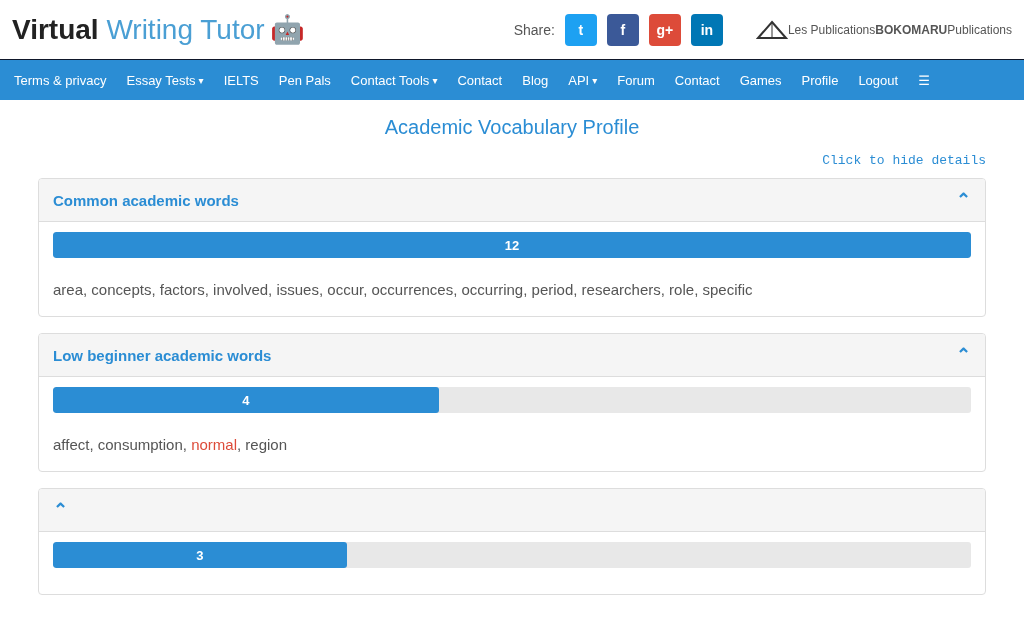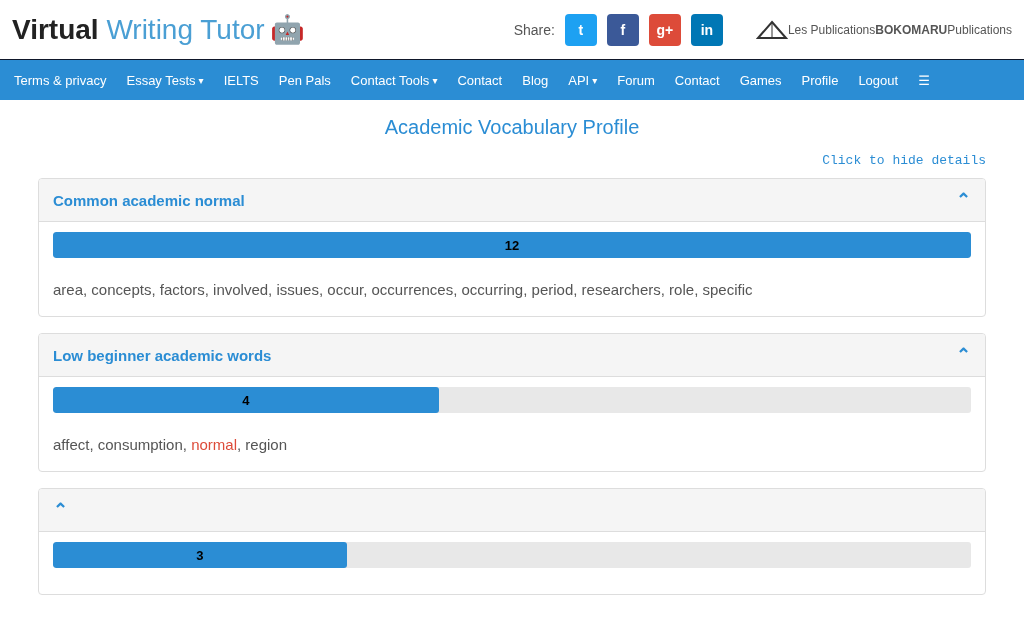--- a/index.html
+++ b/index.html
@@ -150,21 +150,21 @@
       margin-bottom: 12px;
       overflow: hidden;
     }
     .progress-bar-fill {
       background: #2b8dd4;
       height: 100%;
       border-radius: 3px;
       display: flex;
       align-items: center;
       justify-content: center;
-      color: #000000;
+      color: #ffffff;
       font-weight: bold;
       font-size: 13px;
     }
     .word-list {
       color: #555;
       font-size: 15px;
       line-height: 1.6;
       padding: 8px 0 0;
     }
     .word-highlight {
@@ -251,21 +251,21 @@
 
 <div id="main-content">
   <h2 id="page-title">Academic Vocabulary Profile</h2>
 
   <div id="hide-details-link">
     <a>Click to hide details</a>
   </div>
 
   <div class="vocab-section">
     <div class="section-header">
-      <span class="section-title">Common academic normal</span>
+      <span class="section-title">Common academic words</span>
       <span class="chevron-up">⌃</span>
     </div>
     <div class="section-body">
       <div class="progress-bar-container">
         <div class="progress-bar-fill" style="width:100%;">
           <span>12</span>
         </div>
       </div>
       <div class="word-list">area, concepts, factors, involved, issues, occur, occurrences, occurring, period, researchers, role, specific</div>
     </div>

